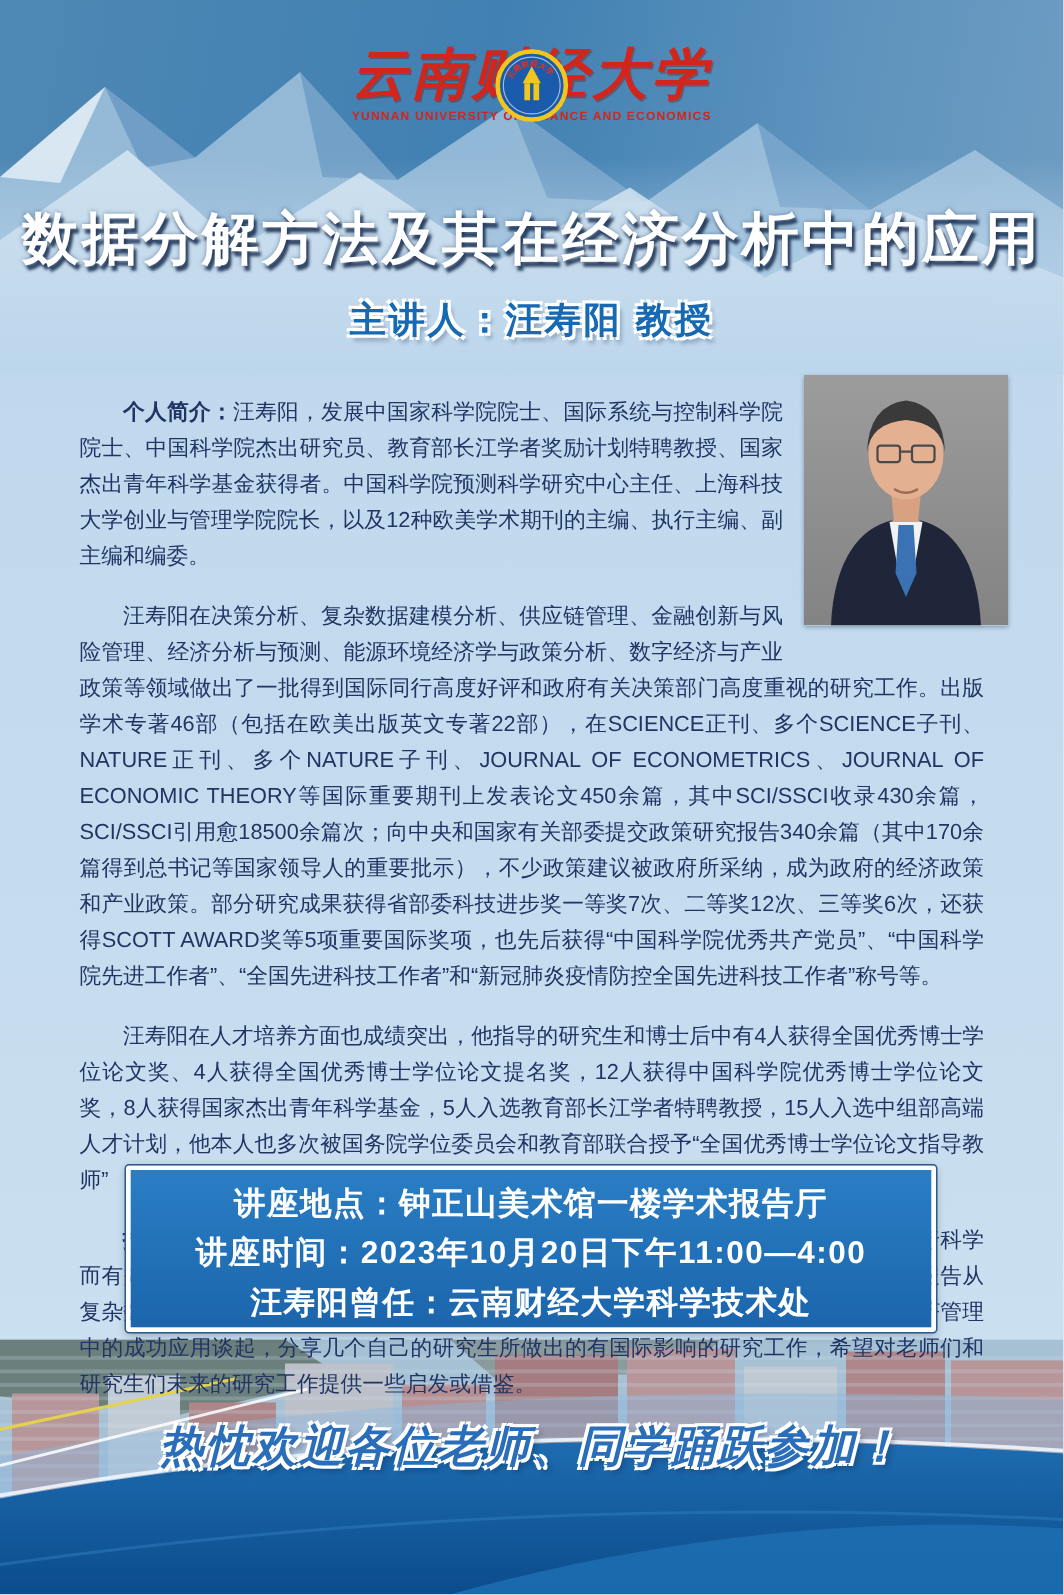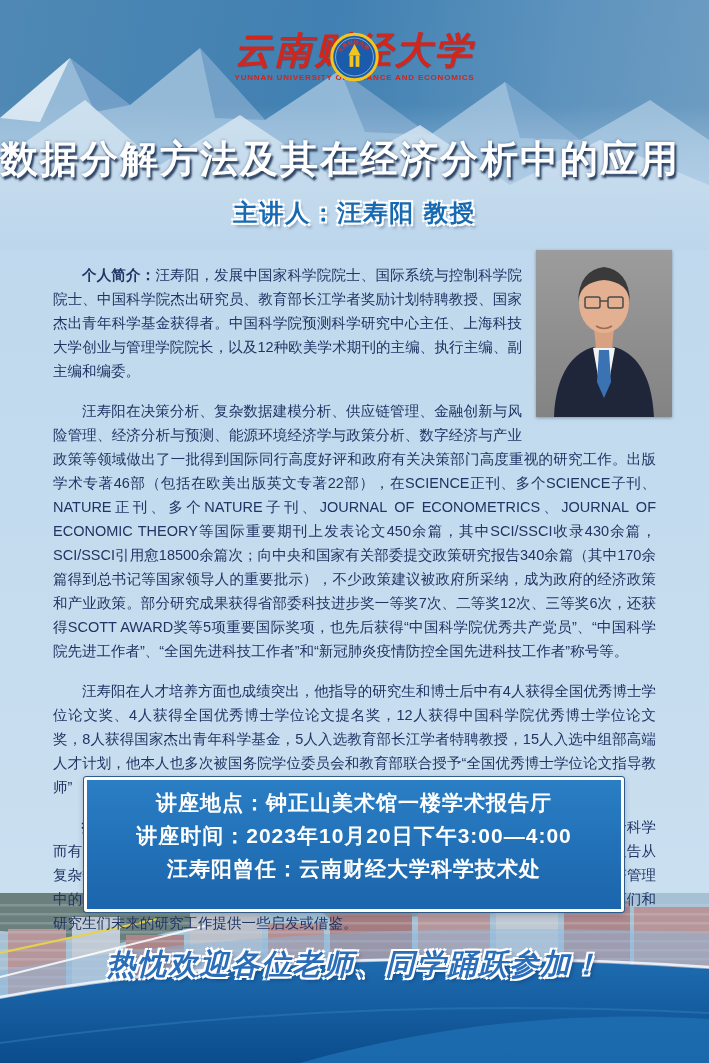--- a/index.html
+++ b/index.html
@@ -16,38 +16,38 @@
     background:linear-gradient(180deg,rgba(190,215,236,0) 42%,rgba(190,215,236,.55) 72%,#bcd6ec 100%);}
   
   .logo-row{position:absolute;top:32px;left:0;width:100%;display:flex;justify-content:center;align-items:center;gap:15px;z-index:3;}
   .logo-icon{width:66px;height:66px;flex:0 0 auto;}
   .uni-names{display:flex;flex-direction:column;align-items:center;}
   .uni-name{font-family:"Liberation Serif",serif;font-style:italic;font-weight:bold;
     font-size:37px;letter-spacing:3px;color:var(--brand-red,#d2251b);
     text-shadow:1px 1px 0 rgba(130,10,0,.35);line-height:1;}
   .uni-name-en{font-size:8px;font-weight:bold;letter-spacing:.8px;color:var(--brand-red,#d2251b);margin-top:4px;}
   
-  .lecture-title{position:absolute;top:134px;left:0;width:100%;text-align:left;z-index:3;
+  .lecture-title{position:absolute;top:134px;left:0;width:100%;text-align:center;z-index:3;
     font-size:38px;font-weight:bold;letter-spacing:2px;color:#ffffff;
     text-shadow:2px 3px 2px rgba(22,44,78,.85),0 0 3px rgba(30,55,95,.5);}
   .speaker-line{position:absolute;top:197px;left:0;width:100%;text-align:center;z-index:3;
     font-size:24px;font-weight:bold;letter-spacing:2px;color:var(--speaker-blue,#1769b1);
     text-shadow:-2px -2px 0 #fff,2px -2px 0 #fff,-2px 2px 0 #fff,2px 2px 0 #fff,3px 4px 3px rgba(15,40,80,.35);}
   
   .body-text{position:absolute;top:247px;left:37px;width:635px;z-index:2;
     color:var(--body-navy,#203564);font-size:14.5px;line-height:24px;text-align:justify;}
   .body-text p{margin:16px;text-indent:2em;}
   .body-text b{font-weight:bold;}
   .speaker-photo{float:right;width:136px;height:167px;margin:3px 0 10px 14px;display:block;
     box-shadow:0 1px 3px rgba(0,20,50,.35);}
   
   .info-box{position:absolute;top:777px;left:84px;width:540px;z-index:2;box-sizing:border-box;
     background:linear-gradient(180deg,var(--box-blue-top,#2a7ec4),var(--box-blue-bottom,#1b65ac));
     border:3px solid #ffffff;outline:1px solid #2d5a86;border-radius:2px;
-    padding:6px 8px 24px;text-align:center;color:#ffffff;font-weight:bold;
+    padding:6px 8px 0;text-align:center;color:#ffffff;font-weight:bold;
     font-size:21px;line-height:33px;letter-spacing:1px;box-shadow:0 2px 6px rgba(0,30,60,.3);}
   
   .footer{position:absolute;top:893px;left:0;width:709px;height:170px;}
   .footer>svg{position:absolute;inset:0;width:100%;height:100%;}
   .welcome{position:absolute;top:22px;left:0;width:100%;text-align:center;z-index:4;
     font-family:"DejaVu Serif",serif;font-style:italic;font-weight:bold;
     font-size:29px;letter-spacing:2px;color:var(--welcome-blue,#2a6db9);
     text-shadow:-2px -2px 0 #fff,2px -2px 0 #fff,-2px 2px 0 #fff,2px 2px 0 #fff,3px 3px 4px rgba(0,20,60,.4);margin-top:30px;}
 </style>
 </head>
@@ -112,21 +112,21 @@
       <path d="M60,76 Q68,81 76,76" stroke="#9c6b52" fill="none" stroke-width="1.5"></path>
     </svg>
     <p><b>个人简介：</b><span>汪寿阳，发展中国家科学院院士、国际系统与控制科学院院士、中国科学院杰出研究员、教育部长江学者奖励计划特聘教授、国家杰出青年科学基金获得者。中国科学院预测科学研究中心主任、上海科技大学创业与管理学院院长，以及12种欧美学术期刊的主编、执行主编、副主编和编委。</span></p>
     <p>汪寿阳在决策分析、复杂数据建模分析、供应链管理、金融创新与风险管理、经济分析与预测、能源环境经济学与政策分析、数字经济与产业政策等领域做出了一批得到国际同行高度好评和政府有关决策部门高度重视的研究工作。出版学术专著46部（包括在欧美出版英文专著22部），在SCIENCE正刊、多个SCIENCE子刊、NATURE正刊、多个NATURE子刊、JOURNAL OF ECONOMETRICS、JOURNAL OF ECONOMIC THEORY等国际重要期刊上发表论文450余篇，其中SCI/SSCI收录430余篇，SCI/SSCI引用愈18500余篇次；向中央和国家有关部委提交政策研究报告340余篇（其中170余篇得到总书记等国家领导人的重要批示），不少政策建议被政府所采纳，成为政府的经济政策和产业政策。部分研究成果获得省部委科技进步奖一等奖7次、二等奖12次、三等奖6次，还获得SCOTT AWARD奖等5项重要国际奖项，也先后获得“中国科学院优秀共产党员”、“中国科学院先进工作者”、“全国先进科技工作者”和“新冠肺炎疫情防控全国先进科技工作者”称号等。</p>
     <p>汪寿阳在人才培养方面也成绩突出，他指导的研究生和博士后中有4人获得全国优秀博士学位论文奖、4人获得全国优秀博士学位论文提名奖，12人获得中国科学院优秀博士学位论文奖，8人获得国家杰出青年科学基金，5人入选教育部长江学者特聘教授，15人入选中组部高端人才计划，他本人也多次被国务院学位委员会和教育部联合授予“全国优秀博士学位论文指导教师”　称号和被中国科学院授予“中国科学院优秀研究生导师”称号。</p>
     <p><b>报告内容：</b><span>今天大数据渗透到我们经济社会的方方面面。但对于复杂数据，如何进行科学而有效的建模与分析？这是困扰学术界、工业界以及政府管理部门的一个共同难题。本报告从复杂数据分解方法---EMPIRICAL MODE DECOMPOSITION（经验模态分解）及其在经济管理中的成功应用谈起，分享几个自己的研究生所做出的有国际影响的研究工作，希望对老师们和研究生们未来的研究工作提供一些启发或借鉴。</span></p>
   </div>
 
   <div class="info-box">
     <div>讲座地点：钟正山美术馆一楼学术报告厅</div>
-    <div>讲座时间：2023年10月20日下午3:00—4:00</div>
+    <div>讲座时间：2023年10月20日下午11:00—4:00</div>
     <div>汪寿阳曾任：云南财经大学科学技术处</div>
   </div>
 
   <div class="footer">
     <svg viewBox="0 0 709 170" preserveAspectRatio="none">
       <defs>
         <linearGradient id="wg" x1="0" y1="0" x2="0" y2="1">
           <stop offset="0" stop-color="#1e6cb0"></stop>
             <stop offset="1" stop-color="#0b4c8c"></stop>
         </linearGradient>

